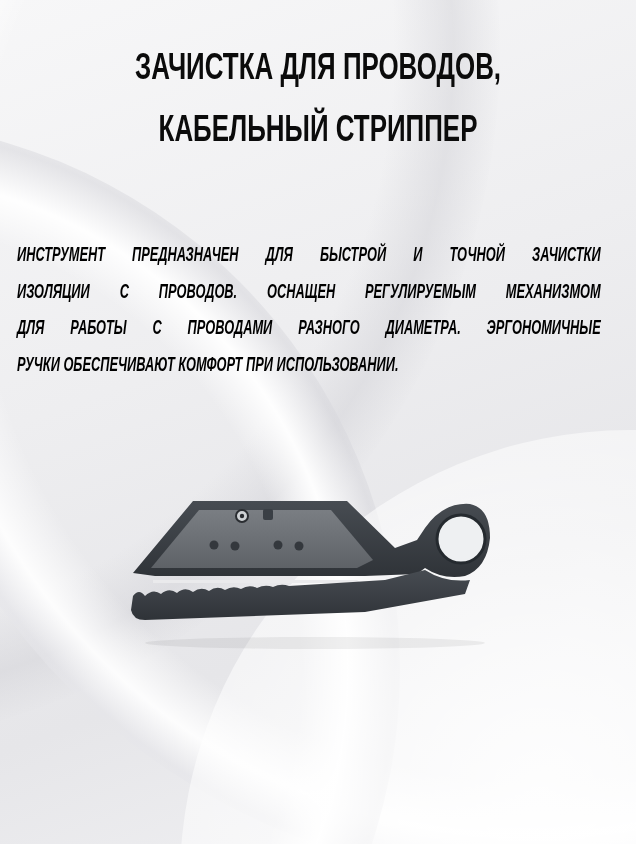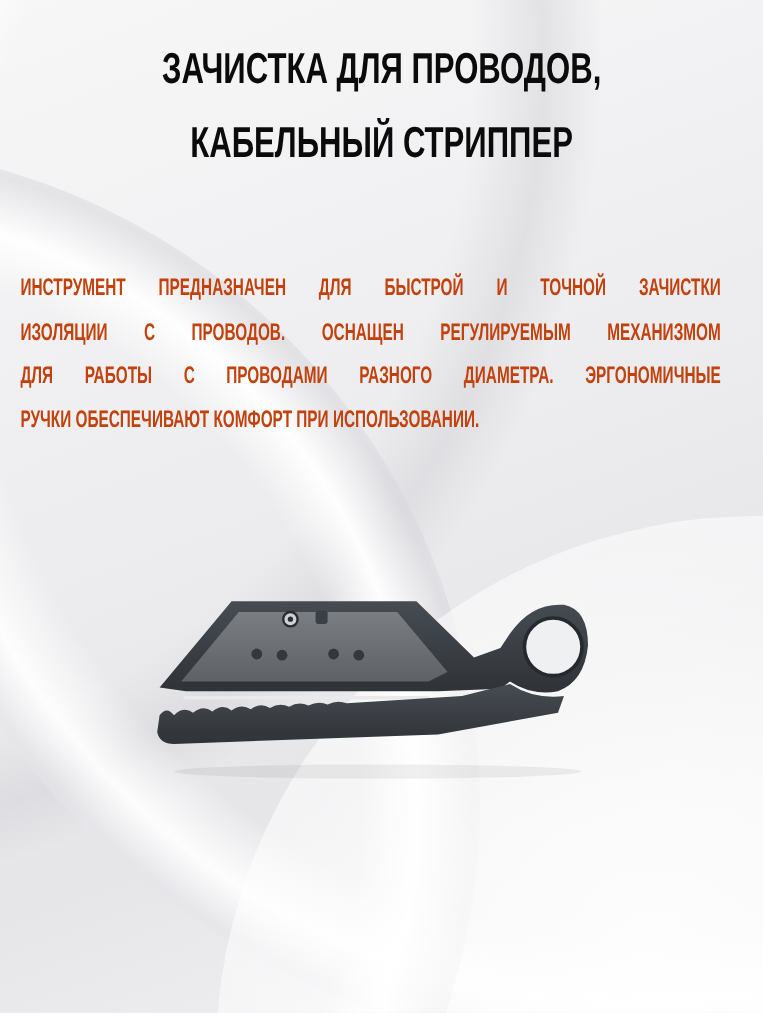--- a/index.html
+++ b/index.html
@@ -32,22 +32,23 @@
       font-family: "Liberation Sans", sans-serif;
       font-weight: bold; color: #0b0b0b;
     }
     .title .line {
       display: block;
       font-size: 36px; line-height: 62px;
       letter-spacing: 0px;
       transform: scaleX(0.72); transform-origin: center;
     }
     .desc {
-      position: absolute; left: 17px; top: 222px; width: 584px;
-      color: #c2410c;
+      position: absolute; left: 17px; top: 236px; width: 584px;
+      color: #000000;
+      font-style: italic;
     }
     .desc .row {
       display: block; height: 36.5px; line-height: 36px;
       font-weight: bold; font-size: 20px;
       white-space: nowrap;
       transform: scaleX(0.64); transform-origin: left center;
       width: 912px;
       text-align: justify; text-align-last: justify;
     }
     .desc .row.last { text-align-last: left; }
@@ -62,21 +63,21 @@
 
 <div class="bg">
   <div class="base"></div>
   <div class="arc arc4"></div>
   <div class="arc arc1"></div>
   <div class="arc arc2"></div>
   <div class="arc arc3"></div>
 </div>
 
 <div class="content">
-  <h1 class="title" style="margin:4px;">
+  <h1 class="title" style="margin:14px;">
     <span class="line">ЗАЧИСТКА ДЛЯ ПРОВОДОВ,</span>
     <span class="line">КАБЕЛЬНЫЙ СТРИППЕР</span>
   </h1>
 
   <div class="desc">
     <span class="row">ИНСТРУМЕНТ ПРЕДНАЗНАЧЕН ДЛЯ БЫСТРОЙ И ТОЧНОЙ ЗАЧИСТКИ</span>
     <span class="row">ИЗОЛЯЦИИ С ПРОВОДОВ. ОСНАЩЕН РЕГУЛИРУЕМЫМ МЕХАНИЗМОМ</span>
     <span class="row">ДЛЯ РАБОТЫ С ПРОВОДАМИ РАЗНОГО ДИАМЕТРА. ЭРГОНОМИЧНЫЕ</span>
     <span class="row last">РУЧКИ ОБЕСПЕЧИВАЮТ КОМФОРТ ПРИ ИСПОЛЬЗОВАНИИ.</span>
   </div>

